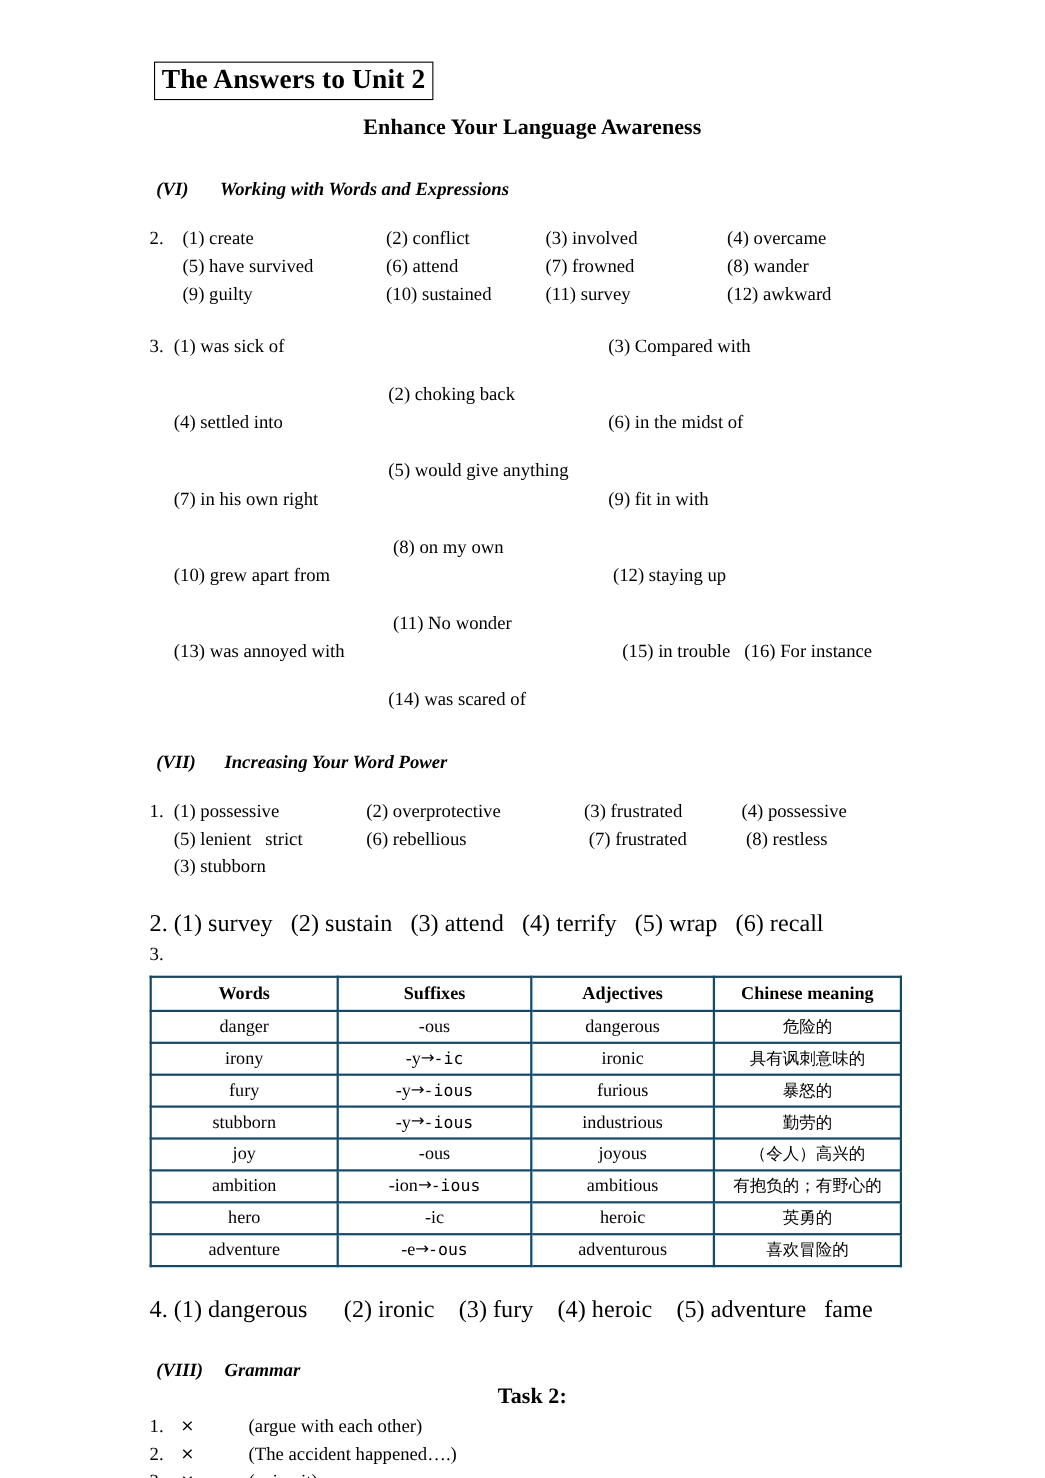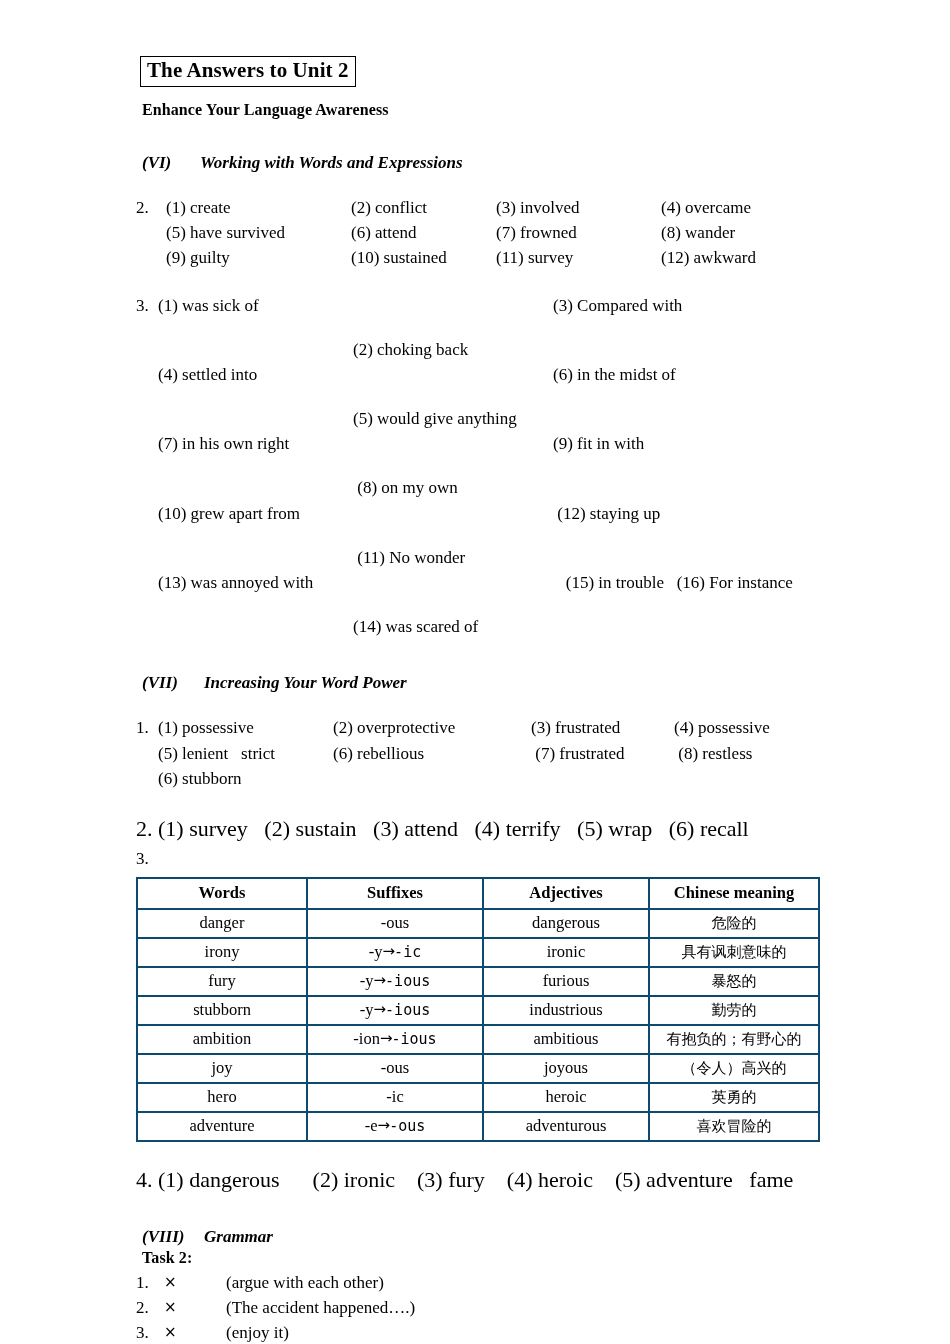--- a/index.html
+++ b/index.html
@@ -29,32 +29,33 @@
   }
 
   
   .title-box {
     display: inline-block;
     border: 1.5px solid #000;
     padding: 2px 6px 4px 6px;
     margin: 0 0 0 4px;
   }
   .title-box .title-text {
-    font-size: 21px;
+    font-size: 25px;
     font-weight: bold;
     line-height: 1.08;
     letter-spacing: 0.1px;
     white-space: nowrap;
   }
 
   .subtitle {
     margin: 14px 0 0 6px;
-    font-size: 16px;
+    font-size: 20px;
     font-weight: bold;
     letter-spacing: 0.1px;
+    text-align: center;
   }
 
   
   .section-head {
     margin: 34px 0 0 6px;
     font-size: 17px;
     font-weight: bold;
     font-style: italic;
     white-space: pre;
   }
@@ -259,21 +260,21 @@
       </div>
       <div class="arow">
         <span class="lead narrow"></span>
         <span class="cell c1">(5) lenient   strict</span>
         <span class="cell c2">(6) rebellious</span>
         <span class="cell c3"> (7) frustrated</span>
         <span class="cell c4"> (8) restless</span>
       </div>
       <div class="arow">
         <span class="lead narrow"></span>
-        <span class="cell c1">(6) stubborn</span>
+        <span class="cell c1">(3) stubborn</span>
       </div>
     </div>
 
     
     <div class="oneline">2. (1) survey   (2) sustain   (3) attend   (4) terrify   (5) wrap   (6) recall</div>
 
     
     <div class="plain-num">3.</div>
 
     <table class="wordtable">
@@ -310,30 +311,30 @@
             <td>furious</td>
             <td><span class="cn">暴怒的</span></td>
           </tr>
           <tr>
             <td>stubborn</td>
             <td><span class="sfx-from">-y</span><span class="sfx-arrow">→</span><span class="sfx-to">-ious</span></td>
             <td>industrious</td>
             <td><span class="cn">勤劳的</span></td>
           </tr>
           <tr>
+            <td>joy</td>
+            <td><span class="sfx-from">-ous</span></td>
+            <td>joyous</td>
+            <td><span class="cn">（令人）高兴的</span></td>
+          </tr>
+          <tr>
             <td>ambition</td>
             <td><span class="sfx-from">-ion</span><span class="sfx-arrow">→</span><span class="sfx-to">-ious</span></td>
             <td>ambitious</td>
             <td><span class="cn">有抱负的；有野心的</span></td>
-          </tr>
-          <tr>
-            <td>joy</td>
-            <td><span class="sfx-from">-ous</span></td>
-            <td>joyous</td>
-            <td><span class="cn">（令人）高兴的</span></td>
           </tr>
           <tr>
             <td>hero</td>
             <td><span class="sfx-from">-ic</span></td>
             <td>heroic</td>
             <td><span class="cn">英勇的</span></td>
           </tr>
           <tr>
             <td>adventure</td>
             <td><span class="sfx-from">-e</span><span class="sfx-arrow">→</span><span class="sfx-to">-ous</span></td>

